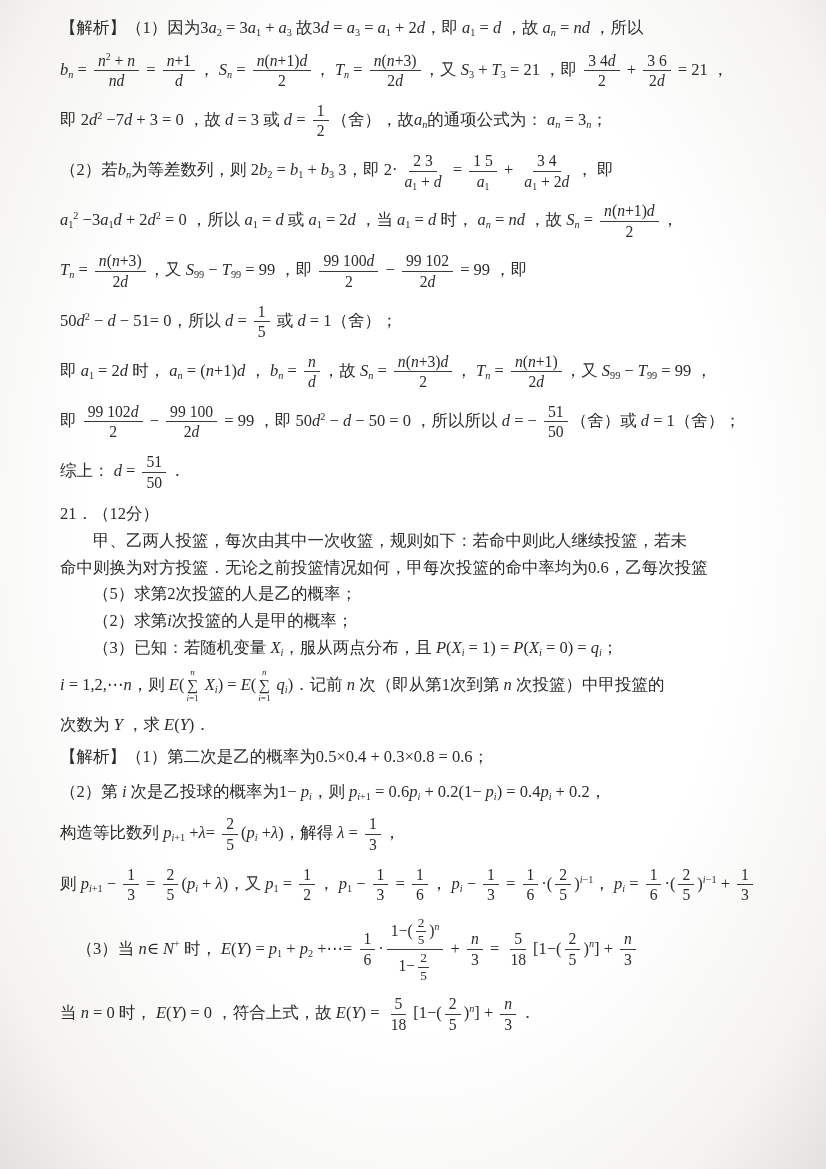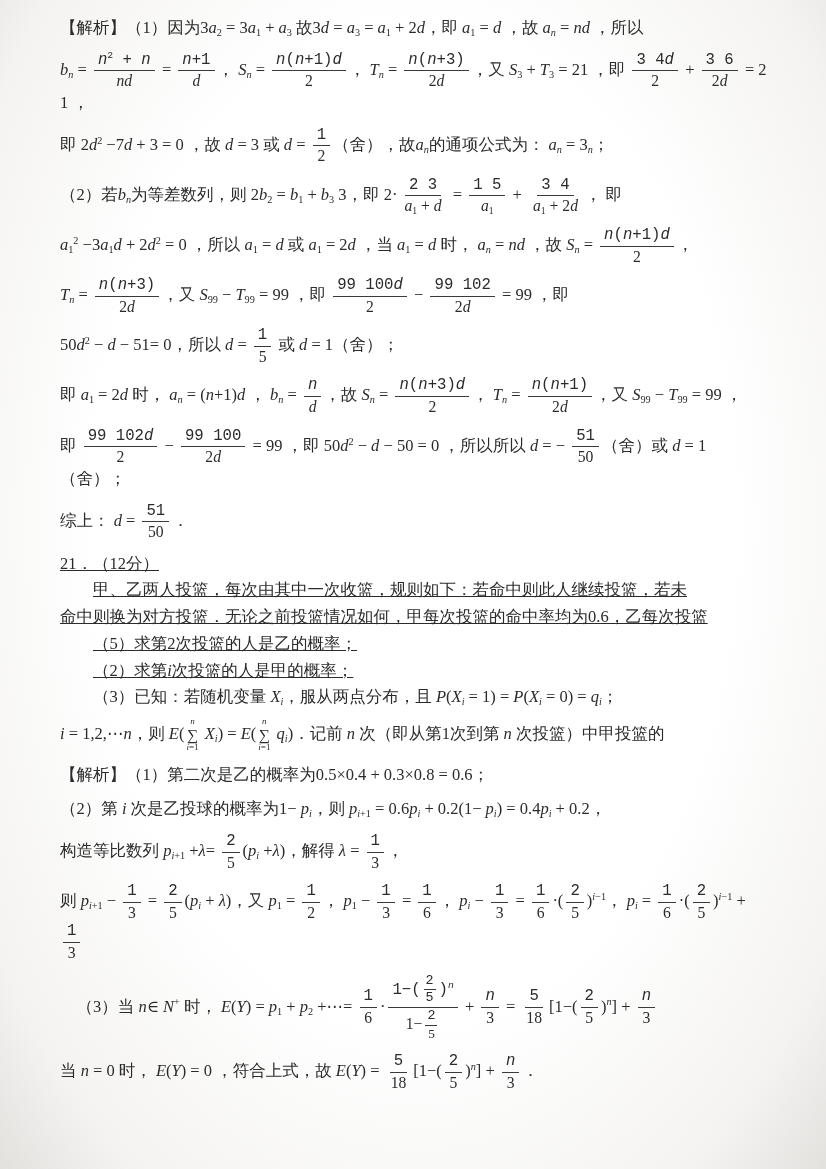--- a/index.html
+++ b/index.html
@@ -9,35 +9,35 @@
     font-family:"Liberation Serif","DejaVu Serif",serif;
     color:#2b2b2b;
     background: radial-gradient(ellipse at 50% 45%, #ffffff 55%, #f4f3f1 85%, #e3e1de 100%);
   }
   .page { width:826px; height:1169px; padding:16px 54px 10px 60px; }
   .line {
     font-size:16.5px; line-height:1.5; margin:0 0 7px 0;
     word-break:break-all;
   }
   .line.math  { margin-bottom:10px; }
-  .line.tight { margin-bottom:2px;text-decoration:underline; }
+  .line.tight { margin-bottom:2px; }
   .indent-1 { text-indent:1em; }
   .indent-2 { text-indent:2em; }
   i { font-style:italic; }
   sub, sup { font-size:0.62em; line-height:0; }
   sub { vertical-align:-0.3em; }
   sup { vertical-align:0.6em; }
   .frac {
     display:inline-flex; flex-direction:column; align-items:center;
     vertical-align:middle; margin:0 3px; text-indent:0;
   }
   .frac > .fr-n, .frac > .fr-d {
     display:block; padding:0 4px; line-height:1.25; text-align:center; font-size:0.95em;
   }
-  .frac > .fr-n { border-bottom:1.3px solid #3a3a3a;font-family:Liberation Mono, monospace; }
+  .frac > .fr-n { border-bottom:1.3px solid #3a3a3a; }
   .frac .frac > .fr-n, .frac .frac > .fr-d { font-size:0.85em; padding:0 2px; }
   .stack {
     display:inline-flex; flex-direction:column; align-items:center;
     vertical-align:middle; margin:0 2px; text-indent:0;
   }
   .stack .st-top, .stack .st-bot { font-size:0.55em; line-height:1.05; }
   .stack .st-mid { font-size:0.95em; line-height:1.05; }
 </style>
 </head>
 <body>
@@ -128,20 +128,21 @@
       <p class="line text indent-2">（3）已知：若随机变量 <i>X</i><sub><i>i</i></sub>，服从两点分布，且 <i>P</i>(<i>X</i><sub><i>i</i></sub> = 1) = <i>P</i>(<i>X</i><sub><i>i</i></sub> = 0) = <i>q</i><sub><i>i</i></sub>；</p>
       <p class="line math"><i>i</i> = 1,2,⋯<i>n</i>，则 <i>E</i>(<span class="stack">
           <span class="st-top"><i>n</i></span>
           <span class="st-mid">∑</span>
           <span class="st-bot"><i>i</i>=1</span>
         </span> <i>X</i><sub><i>i</i></sub>) = <i>E</i>(<span class="stack">
           <span class="st-top"><i>n</i></span>
           <span class="st-mid">∑</span>
           <span class="st-bot"><i>i</i>=1</span>
         </span> <i>q</i><sub><i>i</i></sub>)．记前 <i>n</i> 次（即从第1次到第 <i>n</i> 次投篮）中甲投篮的</p>
+      <p class="line text">次数为 <i>Y</i> ，求 <i>E</i>(<i>Y</i>)．</p>
       <p class="line math">【解析】（1）第二次是乙的概率为0.5×0.4 + 0.3×0.8 = 0.6；</p>
       <p class="line math">（2）第 <i>i</i> 次是乙投球的概率为1− <i>p</i><sub><i>i</i></sub>，则 <i>p</i><sub><i>i</i>+1</sub> = 0.6<i>p</i><sub><i>i</i></sub> + 0.2(1− <i>p</i><sub><i>i</i></sub>) = 0.4<i>p</i><sub><i>i</i></sub> + 0.2，</p>
       <p class="line math">构造等比数列 <i>p</i><sub><i>i</i>+1</sub> +<i>λ</i>= <span class="frac">
           <span class="fr-n">2</span>
           <span class="fr-d">5</span>
         </span>(<i>p</i><sub><i>i</i></sub> +<i>λ</i>)，解得 <i>λ</i> = <span class="frac">
           <span class="fr-n">1</span>
           <span class="fr-d">3</span>
         </span>，</p>
       <p class="line math">则 <i>p</i><sub><i>i</i>+1</sub> − <span class="frac">

